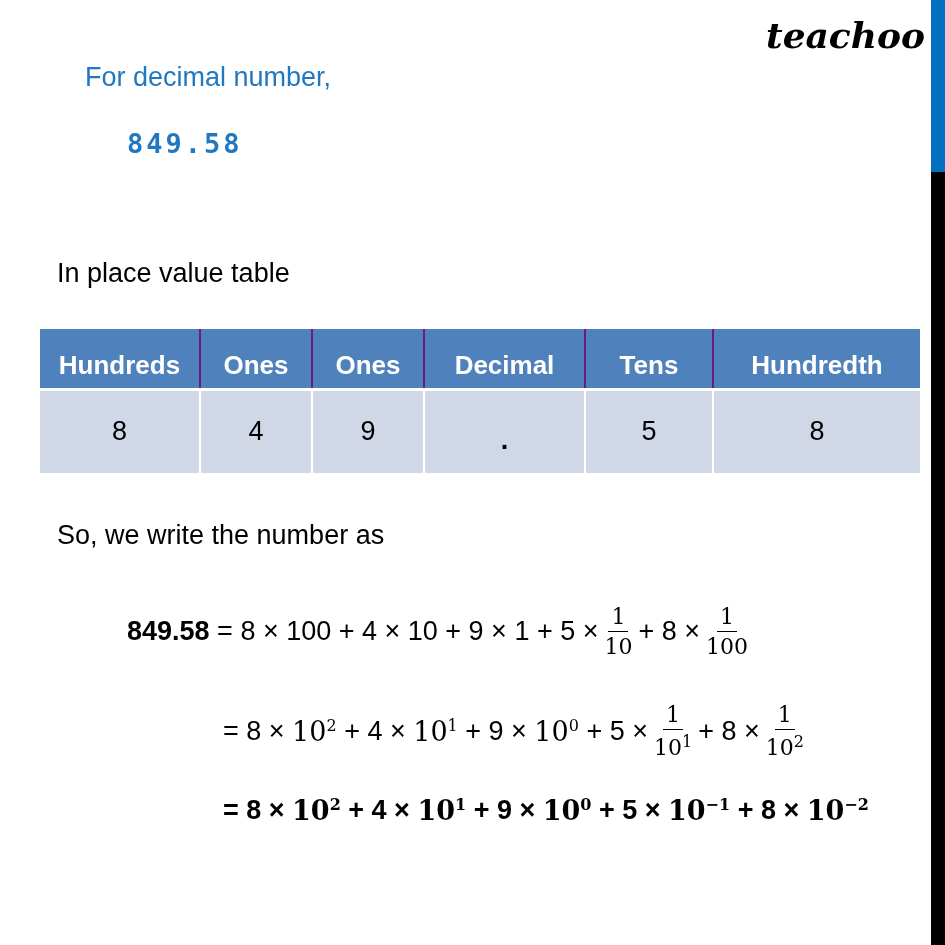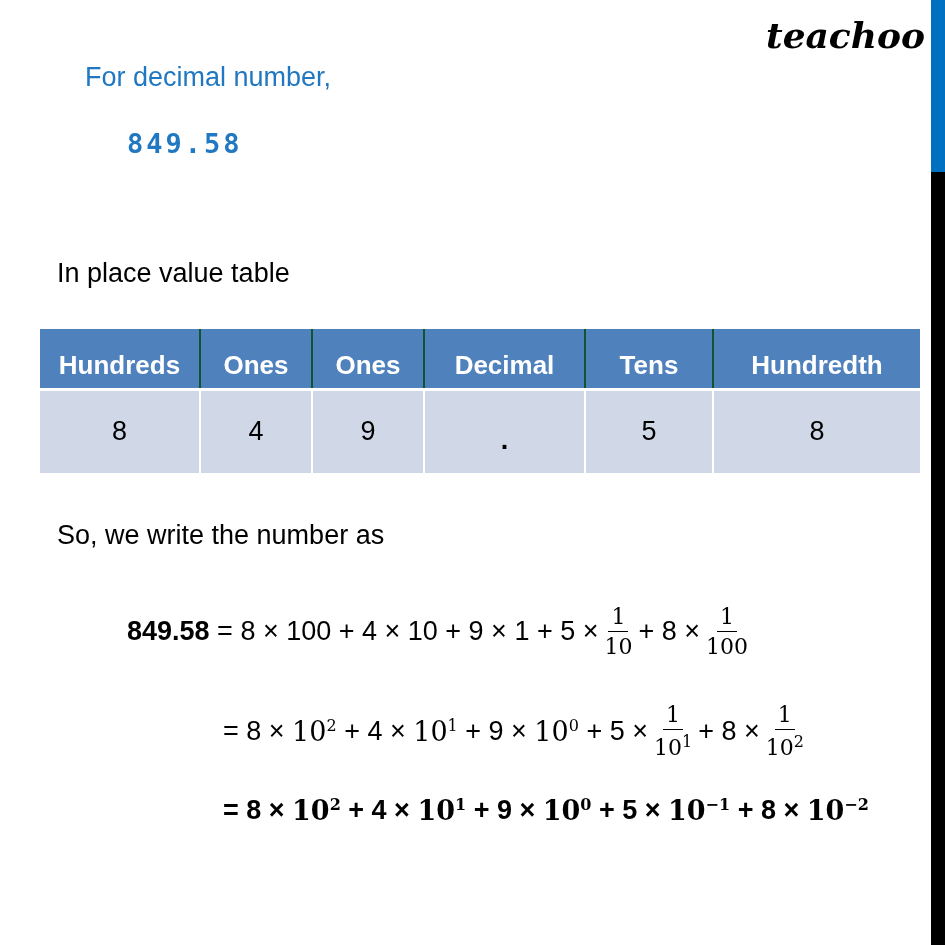--- a/index.html
+++ b/index.html
@@ -21,21 +21,21 @@
       position: absolute; left: 127px; top: 128px; font-size: 27px; font-weight: bold;
       color: #1f78c1; letter-spacing: 3px; font-family: "DejaVu Sans Mono", monospace;
     }
     .subheading { position: absolute; left: 57px; top: 258px; font-size: 27px; text-align: right; }
     table.pv {
       position: absolute; left: 40px; top: 329px; width: 880px;
       border-collapse: collapse; table-layout: fixed;
     }
     table.pv th {
       background: #4f81bd; color: #fff; font-weight: bold; font-size: 26px;
-      height: 60px; border-right: 2px solid #14532d; border-bottom: 3px solid #fff; padding: 0;
+      height: 60px; border-right: 2px solid #701a75; border-bottom: 3px solid #fff; padding: 0;
       padding-top: 14px; box-sizing: border-box;
     }
     table.pv td {
       background: #d0d8e8; color: #000; font-size: 27px; text-align: center;
       height: 64px; border-right: 2px solid #fff; padding: 0;
     }
     table.pv th:last-child, table.pv td:last-child { border-right: none; }
     td.dot { padding-top: 18px !important; font-weight: bold; }
     .line { position: absolute; font-size: 27px; white-space: nowrap; text-align: center; }
     .intro { left: 57px; top: 520px; }

